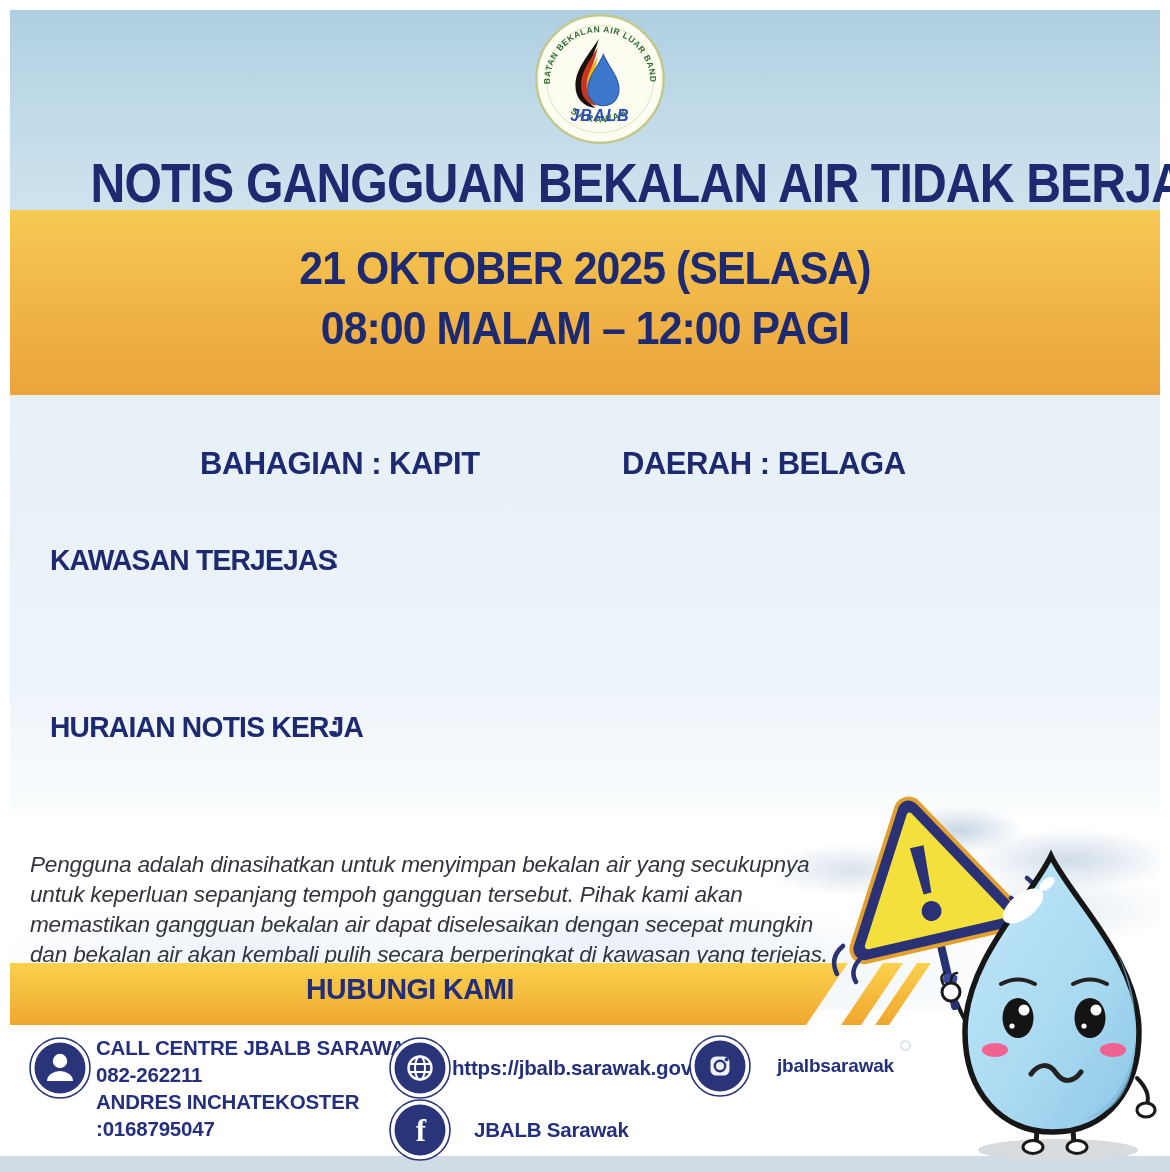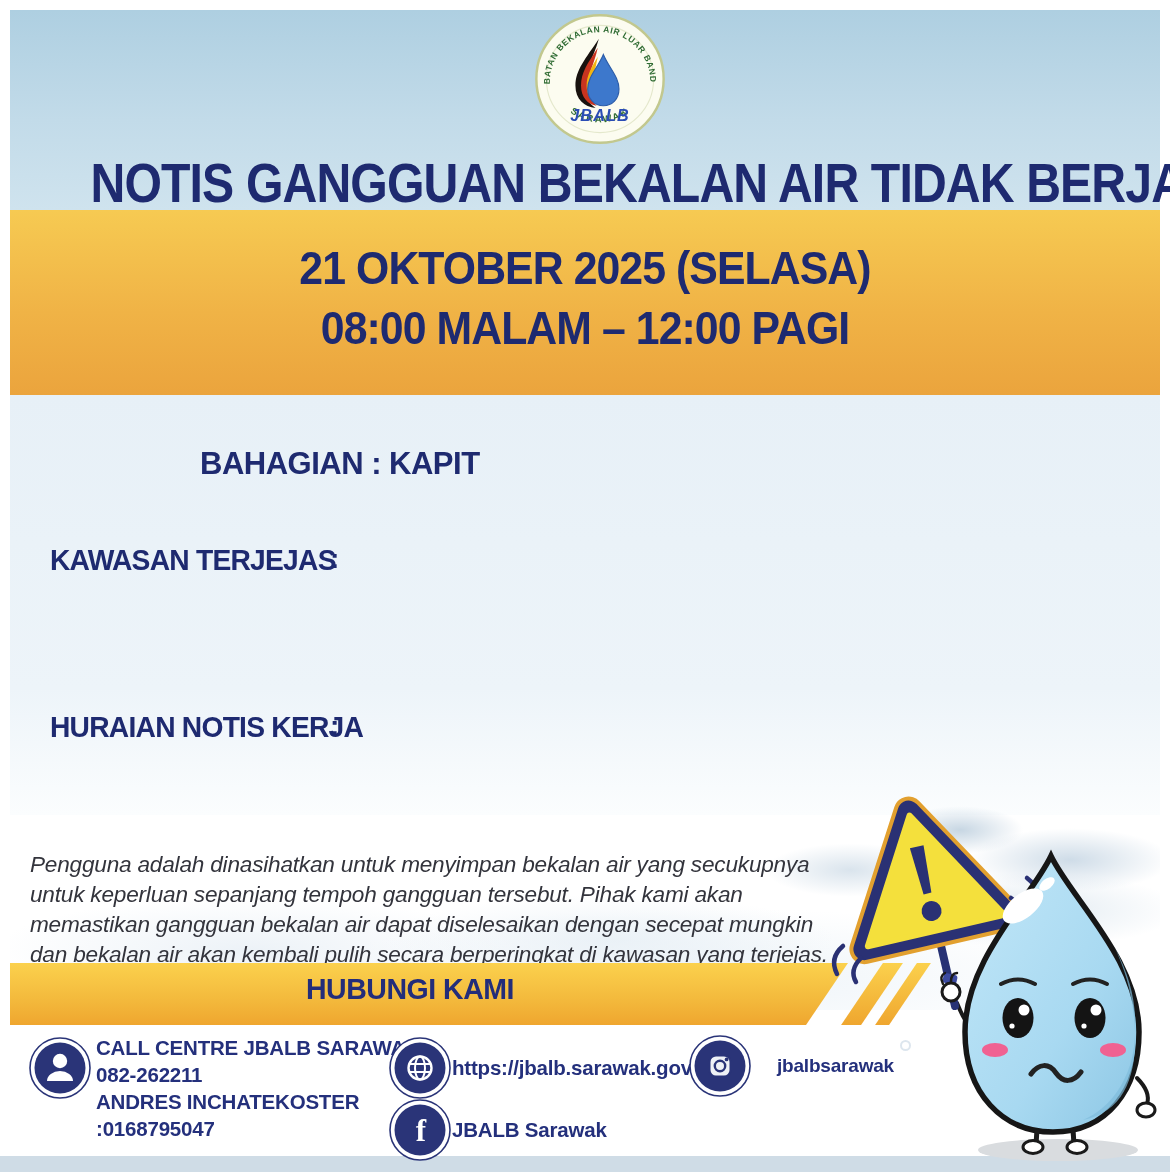--- a/index.html
+++ b/index.html
@@ -102,20 +102,21 @@
   </div>
 
   <div class="abs navy" id="title">NOTIS GANGGUAN BEKALAN AIR TIDAK BERJADUAL</div>
 
   <div class="abs" id="date-wrap">
     <div class="date-line navy">21 OKTOBER 2025 (SELASA)</div>
     <div class="date-line navy">08:00 MALAM – 12:00 PAGI</div>
   </div>
 
   <div class="abs region navy" style="left:174px;top:446px;margin-left:26px;">BAHAGIAN : KAPIT</div>
+  <div class="abs region navy" style="left:622px;top:446px;">DAERAH : BELAGA</div>
 
   <div class="abs sec-label navy" style="left:50px;top:543px;">KAWASAN TERJEJAS</div>
   <div class="abs sec-colon navy" style="left:330px;top:543px;">:</div>
 
   <div class="abs sec-label navy" style="left:50px;top:710px;">HURAIAN NOTIS KERJA</div>
   <div class="abs sec-colon navy" style="left:330px;top:710px;">:</div>
 
   <div class="abs" id="advisory">Pengguna adalah dinasihatkan untuk menyimpan bekalan air yang secukupnya untuk keperluan sepanjang tempoh gangguan tersebut. Pihak kami akan memastikan gangguan bekalan air dapat diselesaikan dengan secepat mungkin dan bekalan air akan kembali pulih secara berperingkat di kawasan yang terjejas. Segala kesulitan yang timbul akibat gangguan ini adalah sangat dikesali.</div>
 
   <div class="abs" id="hubungi-bar"></div>
@@ -148,21 +149,21 @@
   </div>
   <div class="abs c-text" style="left:452px;top:1054px;">https://jbalb.sarawak.gov.my/</div>
 
   <div class="abs c-icon" style="left:388px;top:1098px;">
     <svg width="64" height="64" viewBox="0 0 64 64">
       <circle cx="32" cy="32" r="30" fill="#ffffff" stroke="#2a3478" stroke-width="1.6"></circle>
       <circle cx="32" cy="32" r="25.5" fill="#2a3478"></circle>
       <text x="33" y="43" text-anchor="middle" font-family="Liberation Serif, serif" font-size="31" font-weight="bold" fill="#ffffff">f</text>
     </svg>
   </div>
-  <div class="abs c-text" style="left:452px;top:1116px;">JBALB Sarawak</div>
+  <div class="abs c-text" style="left:452px;top:1116px;padding-left:22px;">JBALB Sarawak</div>
 
   <div class="abs c-icon" style="left:688px;top:1034px;">
     <svg width="64" height="64" viewBox="0 0 64 64">
       <circle cx="32" cy="32" r="30" fill="#ffffff" stroke="#2a3478" stroke-width="1.6"></circle>
       <circle cx="32" cy="32" r="25.5" fill="#2a3478"></circle>
       <rect x="21.5" y="21.5" width="21" height="21" rx="6.5" fill="#eef1f6" stroke="#2a3478" stroke-width="2"></rect>
       <circle cx="32" cy="32" r="5.2" fill="none" stroke="#2a3478" stroke-width="2.4"></circle>
       <circle cx="38.6" cy="25.4" r="1.9" fill="#2a3478"></circle>
     </svg>
   </div>

